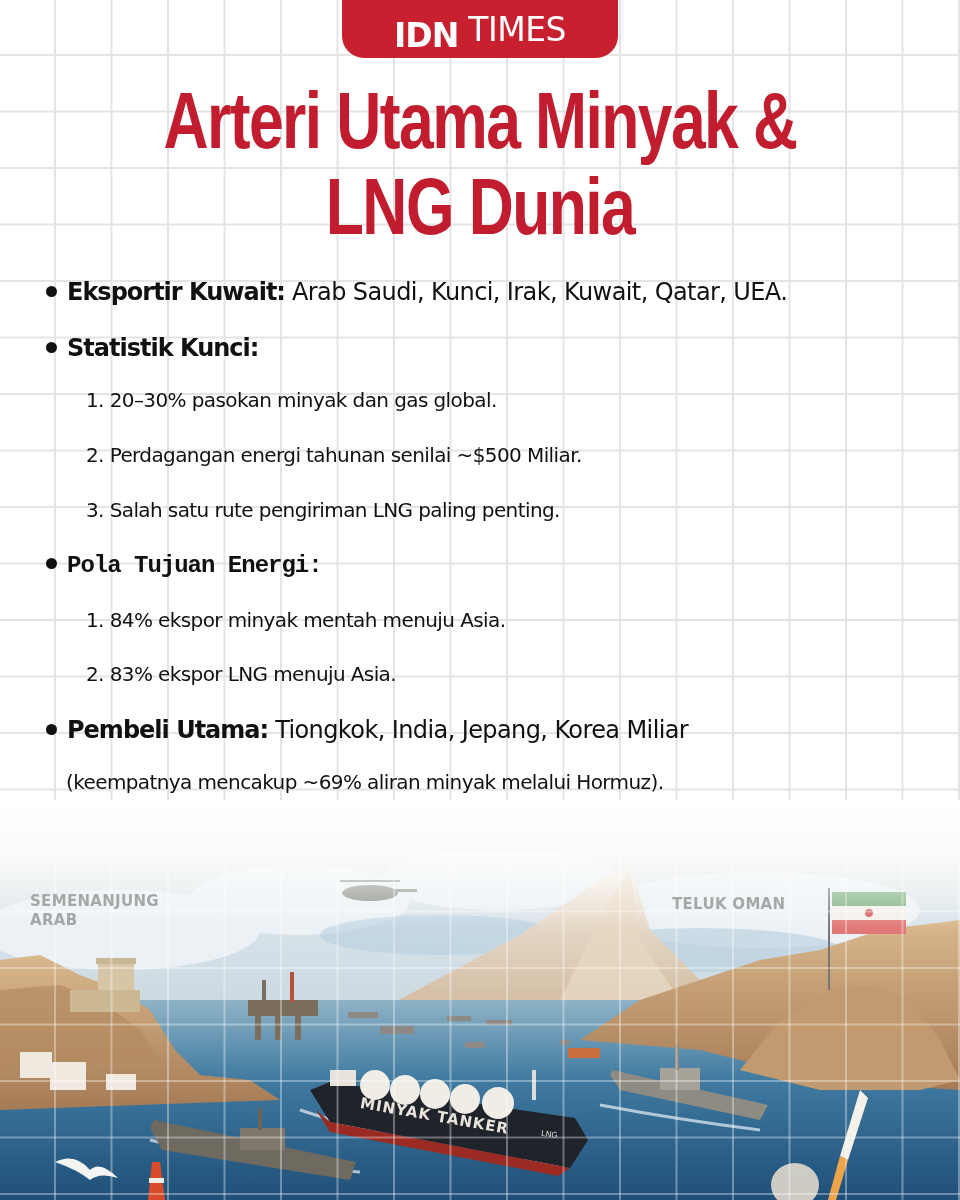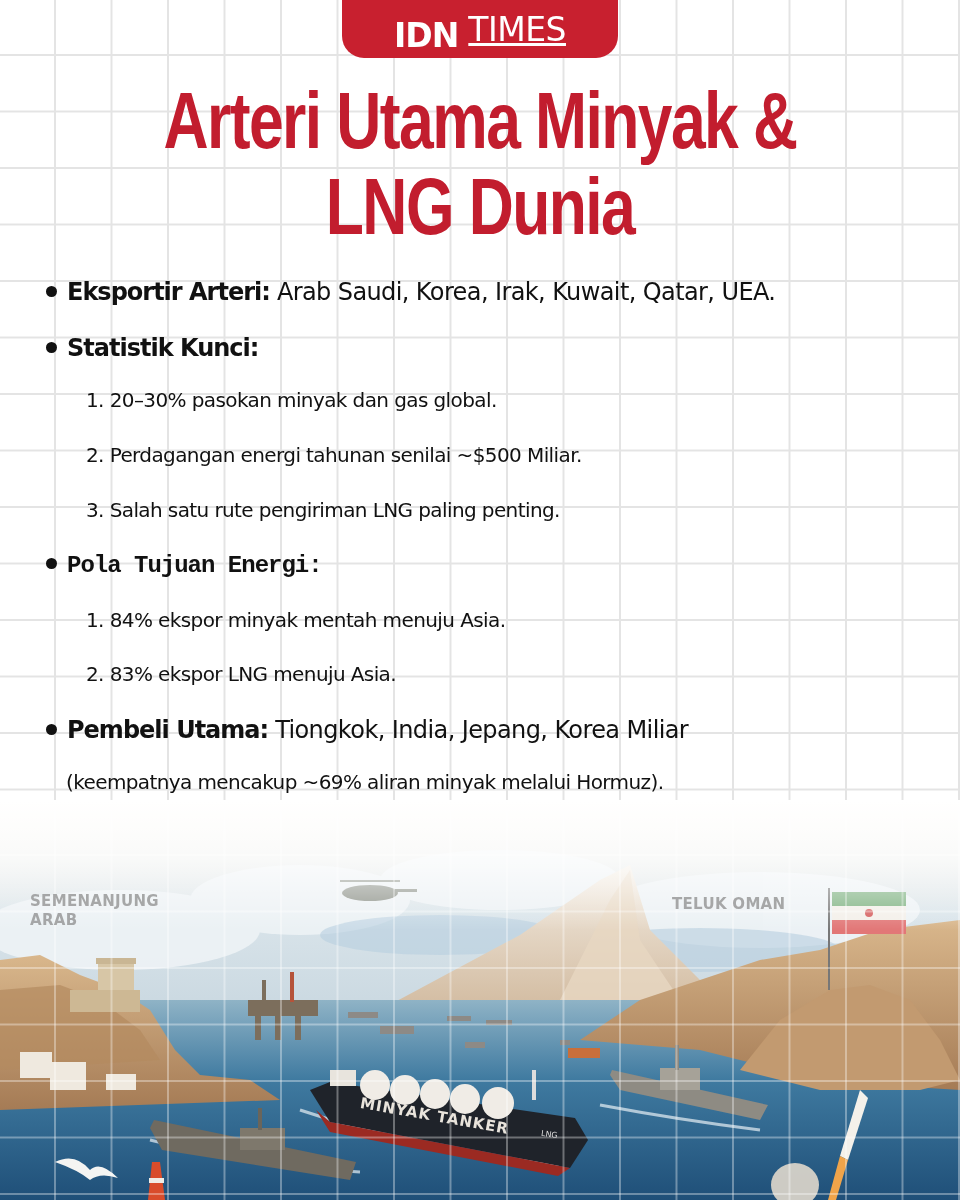--- a/index.html
+++ b/index.html
@@ -26,21 +26,21 @@
       border-radius: 0 0 22px 22px;
       display: flex; align-items: center; justify-content: center;
       z-index: 3;
     }
     .brand-badge .b1 {
       color: #fff; font-family: "DejaVu Sans", sans-serif; font-weight: bold;
       font-size: 33px; letter-spacing: -1px; margin-top: 22px;
     }
     .brand-badge .b2 {
       color: #fff; font-family: "DejaVu Sans", sans-serif; font-weight: normal;
-      font-size: 33px; margin-left: 10px; margin-top: 10px; letter-spacing: -0.5px; text-decoration: underline;
+      font-size: 33px; margin-left: 10px; margin-top: 10px; letter-spacing: -0.5px;
     }
     
     .title {
       position: absolute; left: 0; right: 0; top: 78px;
       text-align: center; z-index: 3;
       color: #c21d2e;
       font-family: "Liberation Sans", sans-serif;
       font-weight: bold;
       font-size: 80px;
       line-height: 86px;
@@ -110,21 +110,21 @@
   <span class="b2">TIMES</span>
 </div>
 
 <h1 class="title">
   <span class="line">Arteri Utama Minyak &amp;</span>
   <span class="line">LNG Dunia</span>
 </h1>
 
 <div class="content">
   <div class="row" style="top:0px;left:0;">
-    <span class="bullet"></span><span class="lbl">Eksportir Arteri:</span><span class="val"> Arab Saudi, Korea, Irak, Kuwait, Qatar, UEA.</span>
+    <span class="bullet"></span><span class="lbl">Eksportir Kuwait:</span><span class="val"> Arab Saudi, Kunci, Irak, Kuwait, Qatar, UEA.</span>
   </div>
   <div class="row" style="top:56px;left:0;">
     <span class="bullet"></span><span class="lbl">Statistik Kunci:</span>
   </div>
   <div class="sub" style="top:110px;left:40px;">1. 20–30% pasokan minyak dan gas global.</div>
   <div class="sub" style="top:165px;left:40px;">2. Perdagangan energi tahunan senilai ~$500 Miliar.</div>
   <div class="sub" style="top:220px;left:40px;">3. Salah satu rute pengiriman LNG paling penting.</div>
   <div class="row" style="top:274px;left:0;font-family:Liberation Mono, monospace;">
     <span class="bullet"></span><span class="lbl">Pola Tujuan Energi:</span>
   </div>

